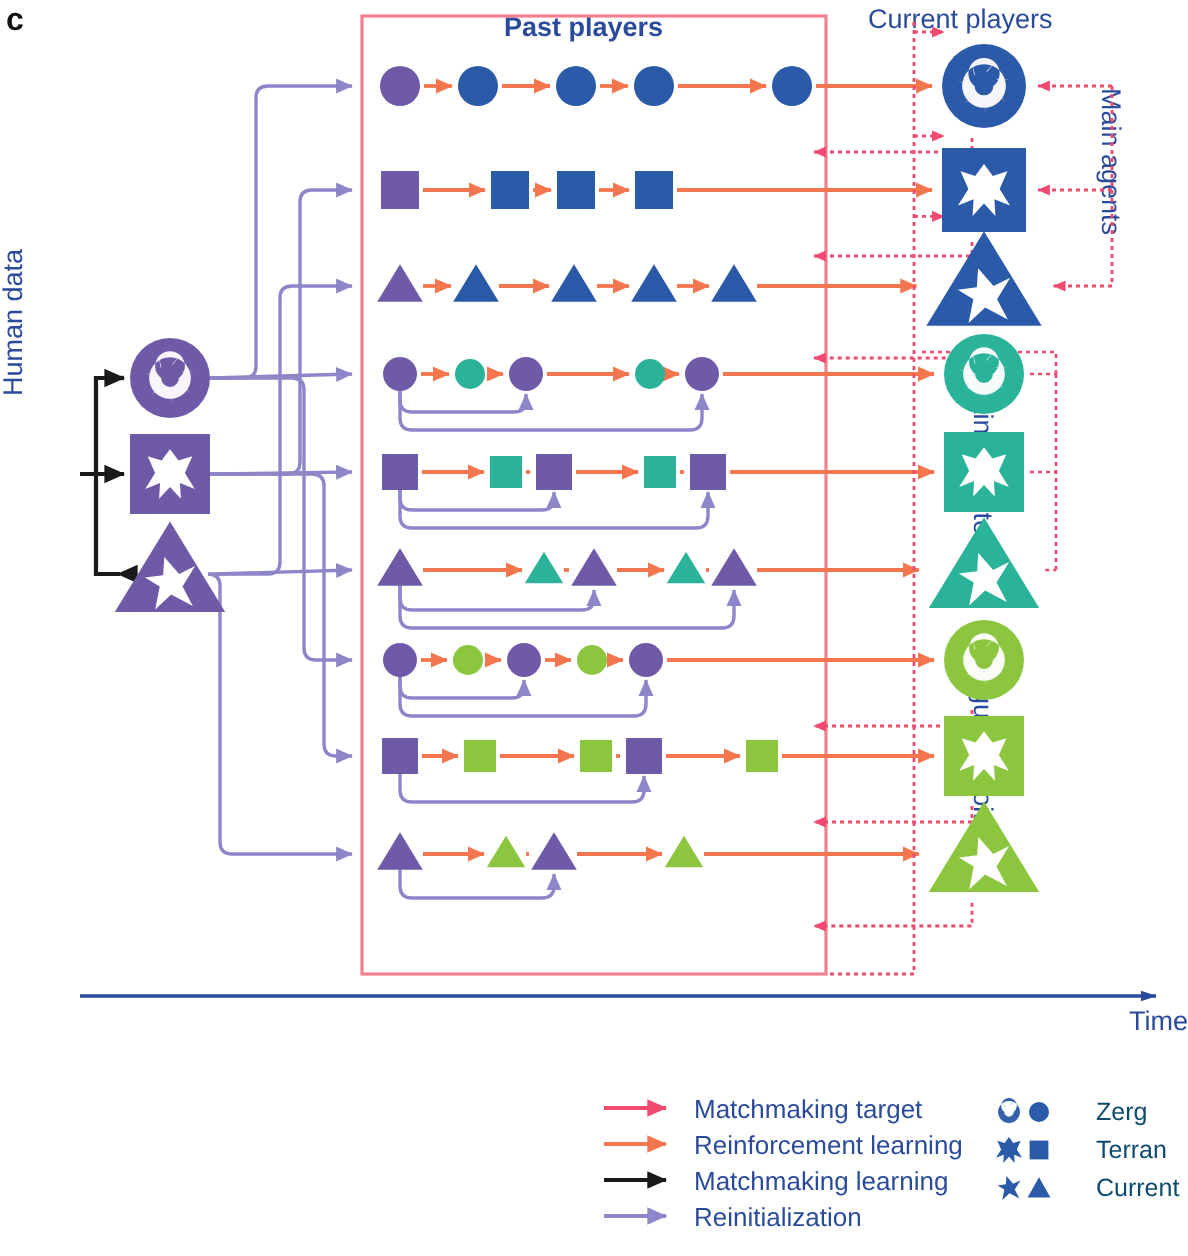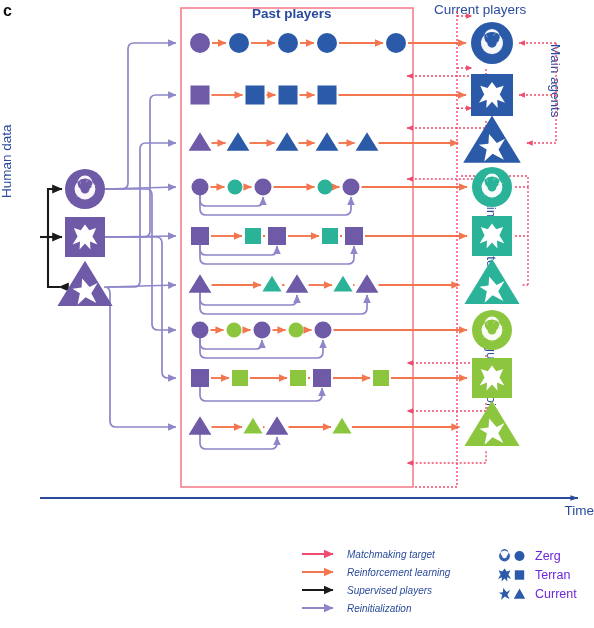--- a/index.html
+++ b/index.html
@@ -18,26 +18,26 @@
   #lbl-human{left:14px;top:198px;}
   #lbl-mainagents{left:548px;top:44px;}
   #lbl-mainexp{left:484px;top:188px;}
   #lbl-leagueexp{left:484px;top:322px;}
   #time-label{position:absolute;left:0;top:503px;width:594px;text-align:right;
               font-size:13.5px;color:#2a4b9b;}
   .legend{position:absolute;}
   #legend-left{left:300px;top:545px;}
   #legend-right{left:497px;top:546px;}
   .lg-row{display:flex;align-items:center;height:18px;}
-  .lg-text{font-size:10px;color:#2a4b9b;margin-left:7px;white-space:nowrap;font-style:italic;}
+  .lg-text{font-size:13px;color:#2a4b9b;margin-left:7px;white-space:nowrap;}
   .lg-swatch{width:40px;height:12px;flex:0 0 40px;}
   .rg-row{display:flex;align-items:center;height:19px;}
   .rg-glyph{width:15px;height:14px;flex:0 0 15px;}
   .rg-shape{width:15px;height:14px;flex:0 0 15px;}
-  .rg-text{font-size:12.5px;color:#6d28d9;margin-left:8px;white-space:nowrap;}
+  .rg-text{font-size:12.5px;color:#0c4a6e;margin-left:21px;white-space:nowrap;}
 </style>
 </head>
 <body>
 
 <div id="fig">
 
   <div class="panel-letter">c</div>
 
   <div class="col-head" id="head-past">Past players</div>
   <div class="col-head" id="head-current">Current players</div>
@@ -555,21 +555,21 @@
       </div>
       <div class="lg-row">
         <svg class="lg-swatch" viewBox="0 0 40 12">
           <defs>
             <marker id="lgm-Supervisedlearning" viewBox="0 0 10 10" refX="8.5" refY="5" markerWidth="5.5" markerHeight="5.5" orient="auto-start-reverse">
               <path d="M0,1 L9,5 L0,9 z" fill="#1a1a1a"></path>
             </marker>
           </defs>
           <line x1="2" y1="6" x2="33" y2="6" stroke="#1a1a1a" stroke-width="2" marker-end="url(#lgm-Supervisedlearning)"></line>
         </svg>
-        <span class="lg-text">Supervised players</span>
+        <span class="lg-text">Matchmaking learning</span>
       </div>
       <div class="lg-row">
         <svg class="lg-swatch" viewBox="0 0 40 12">
           <defs>
             <marker id="lgm-Reinitialization" viewBox="0 0 10 10" refX="8.5" refY="5" markerWidth="5.5" markerHeight="5.5" orient="auto-start-reverse">
               <path d="M0,1 L9,5 L0,9 z" fill="#8d86c9"></path>
             </marker>
           </defs>
           <line x1="2" y1="6" x2="33" y2="6" stroke="#8d86c9" stroke-width="2" marker-end="url(#lgm-Reinitialization)"></line>
         </svg>

